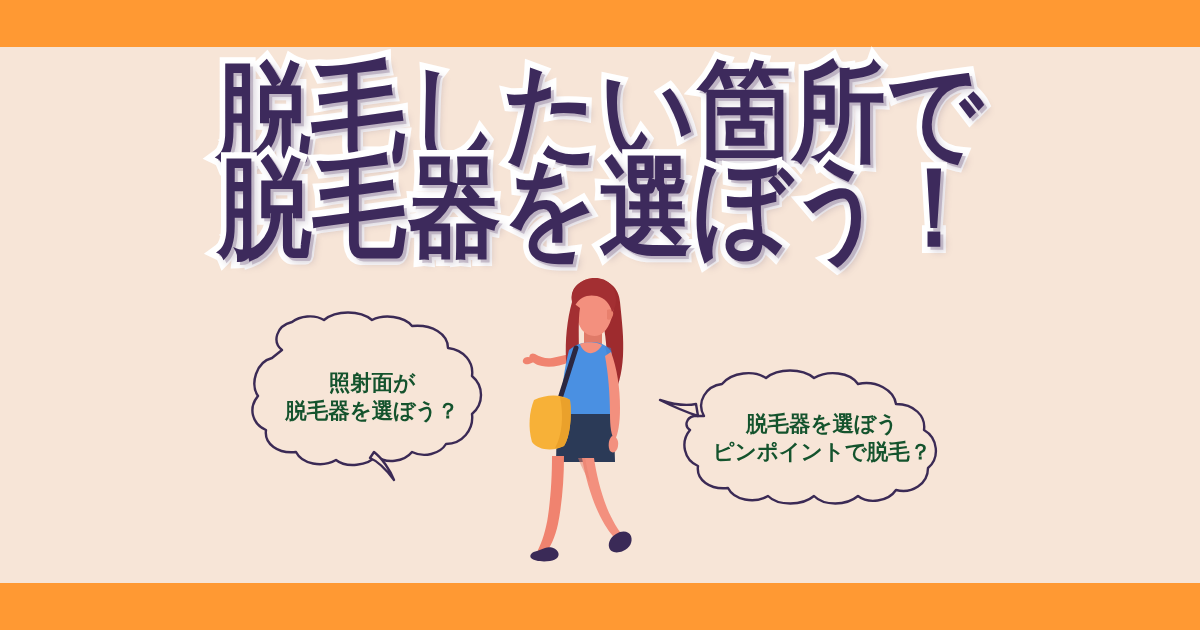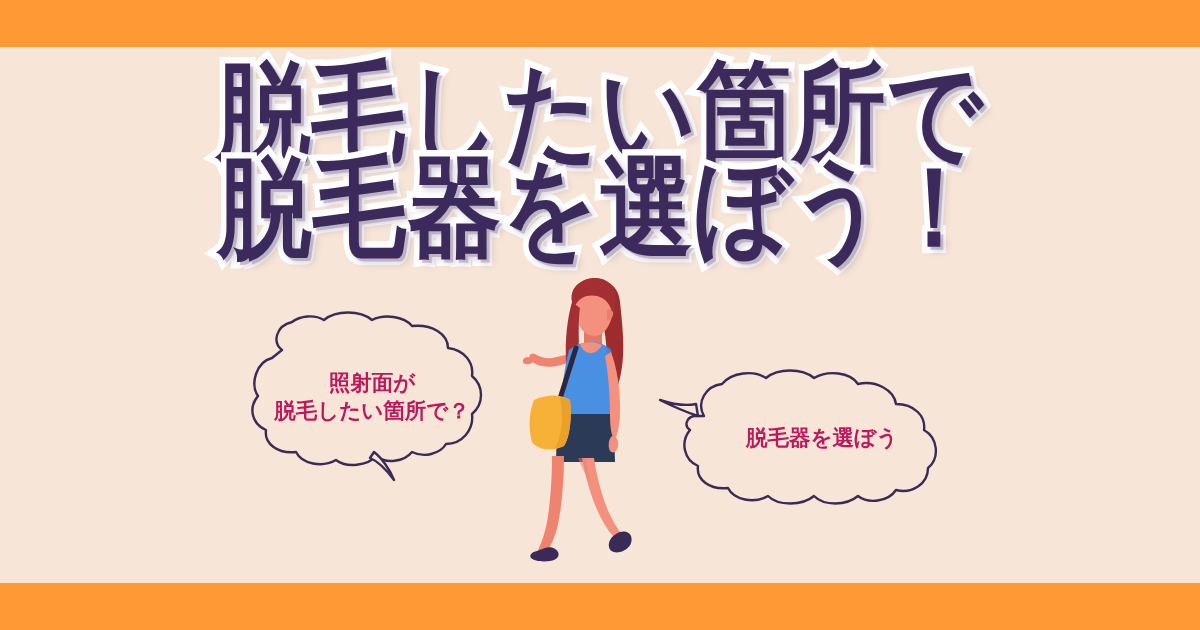--- a/index.html
+++ b/index.html
@@ -71,21 +71,21 @@
   .bubble-text {
     position: absolute;
     left: 0;
     top: 0;
     width: 100%;
     height: 100%;
     display: flex;
     flex-direction: column;
     align-items: center;
     justify-content: center;
-    color: #be185d;
+    color: #14532d;
     font-weight: 700;
     line-height: 1.32;
     text-align: center;
     white-space: nowrap;
     pointer-events: none;
   }
 
   #bubble-left  { left: 248px; top: 312px; width: 248px; height: 170px; }
   #bubble-left .bubble-text { font-size: 21.5px; padding-bottom: 24px; }
 
@@ -188,21 +188,21 @@
                C4 112 0 96 10 84
                C2 72 8 50 24 46
                Z" fill="#f7e5d7" stroke="#3b2a55" stroke-width="2.4" stroke-linejoin="round"></path>
       <path d="M126 140
                C134 146 142 158 146 168
                C140 160 132 150 122 146
                Z" fill="#f7e5d7" stroke="#3b2a55" stroke-width="2.4" stroke-linejoin="round"></path>
     </svg>
     <div class="bubble-text">
       <span class="bubble-line">照射面が</span>
-      <span class="bubble-line">脱毛したい箇所で？</span>
+      <span class="bubble-line">脱毛器を選ぼう？</span>
     </div>
   </div>
 
   <div class="bubble" id="bubble-right">
     <svg viewBox="0 0 300 132" width="300" height="132" xmlns="http://www.w3.org/2000/svg" aria-hidden="true">
       <path d="M46 44
                C38 30 48 14 64 12
                C74 0 96 -2 108 6
                C120 -4 144 -4 156 6
                C170 -2 192 0 200 12
@@ -218,16 +218,17 @@
                C26 88 22 70 32 58
                C26 54 28 46 36 44
                Z" fill="#f7e5d7" stroke="#3b2a55" stroke-width="2.4" stroke-linejoin="round"></path>
       <path d="M40 44
                C28 40 14 34 2 28
                C14 32 28 34 38 32
                Z" fill="#f7e5d7" stroke="#3b2a55" stroke-width="2.4" stroke-linejoin="round"></path>
     </svg>
     <div class="bubble-text">
       <span class="bubble-line">脱毛器を選ぼう</span>
+      <span class="bubble-line">ピンポイントで脱毛？</span>
     </div>
   </div>
 
 </div>
 
 </body></html>

